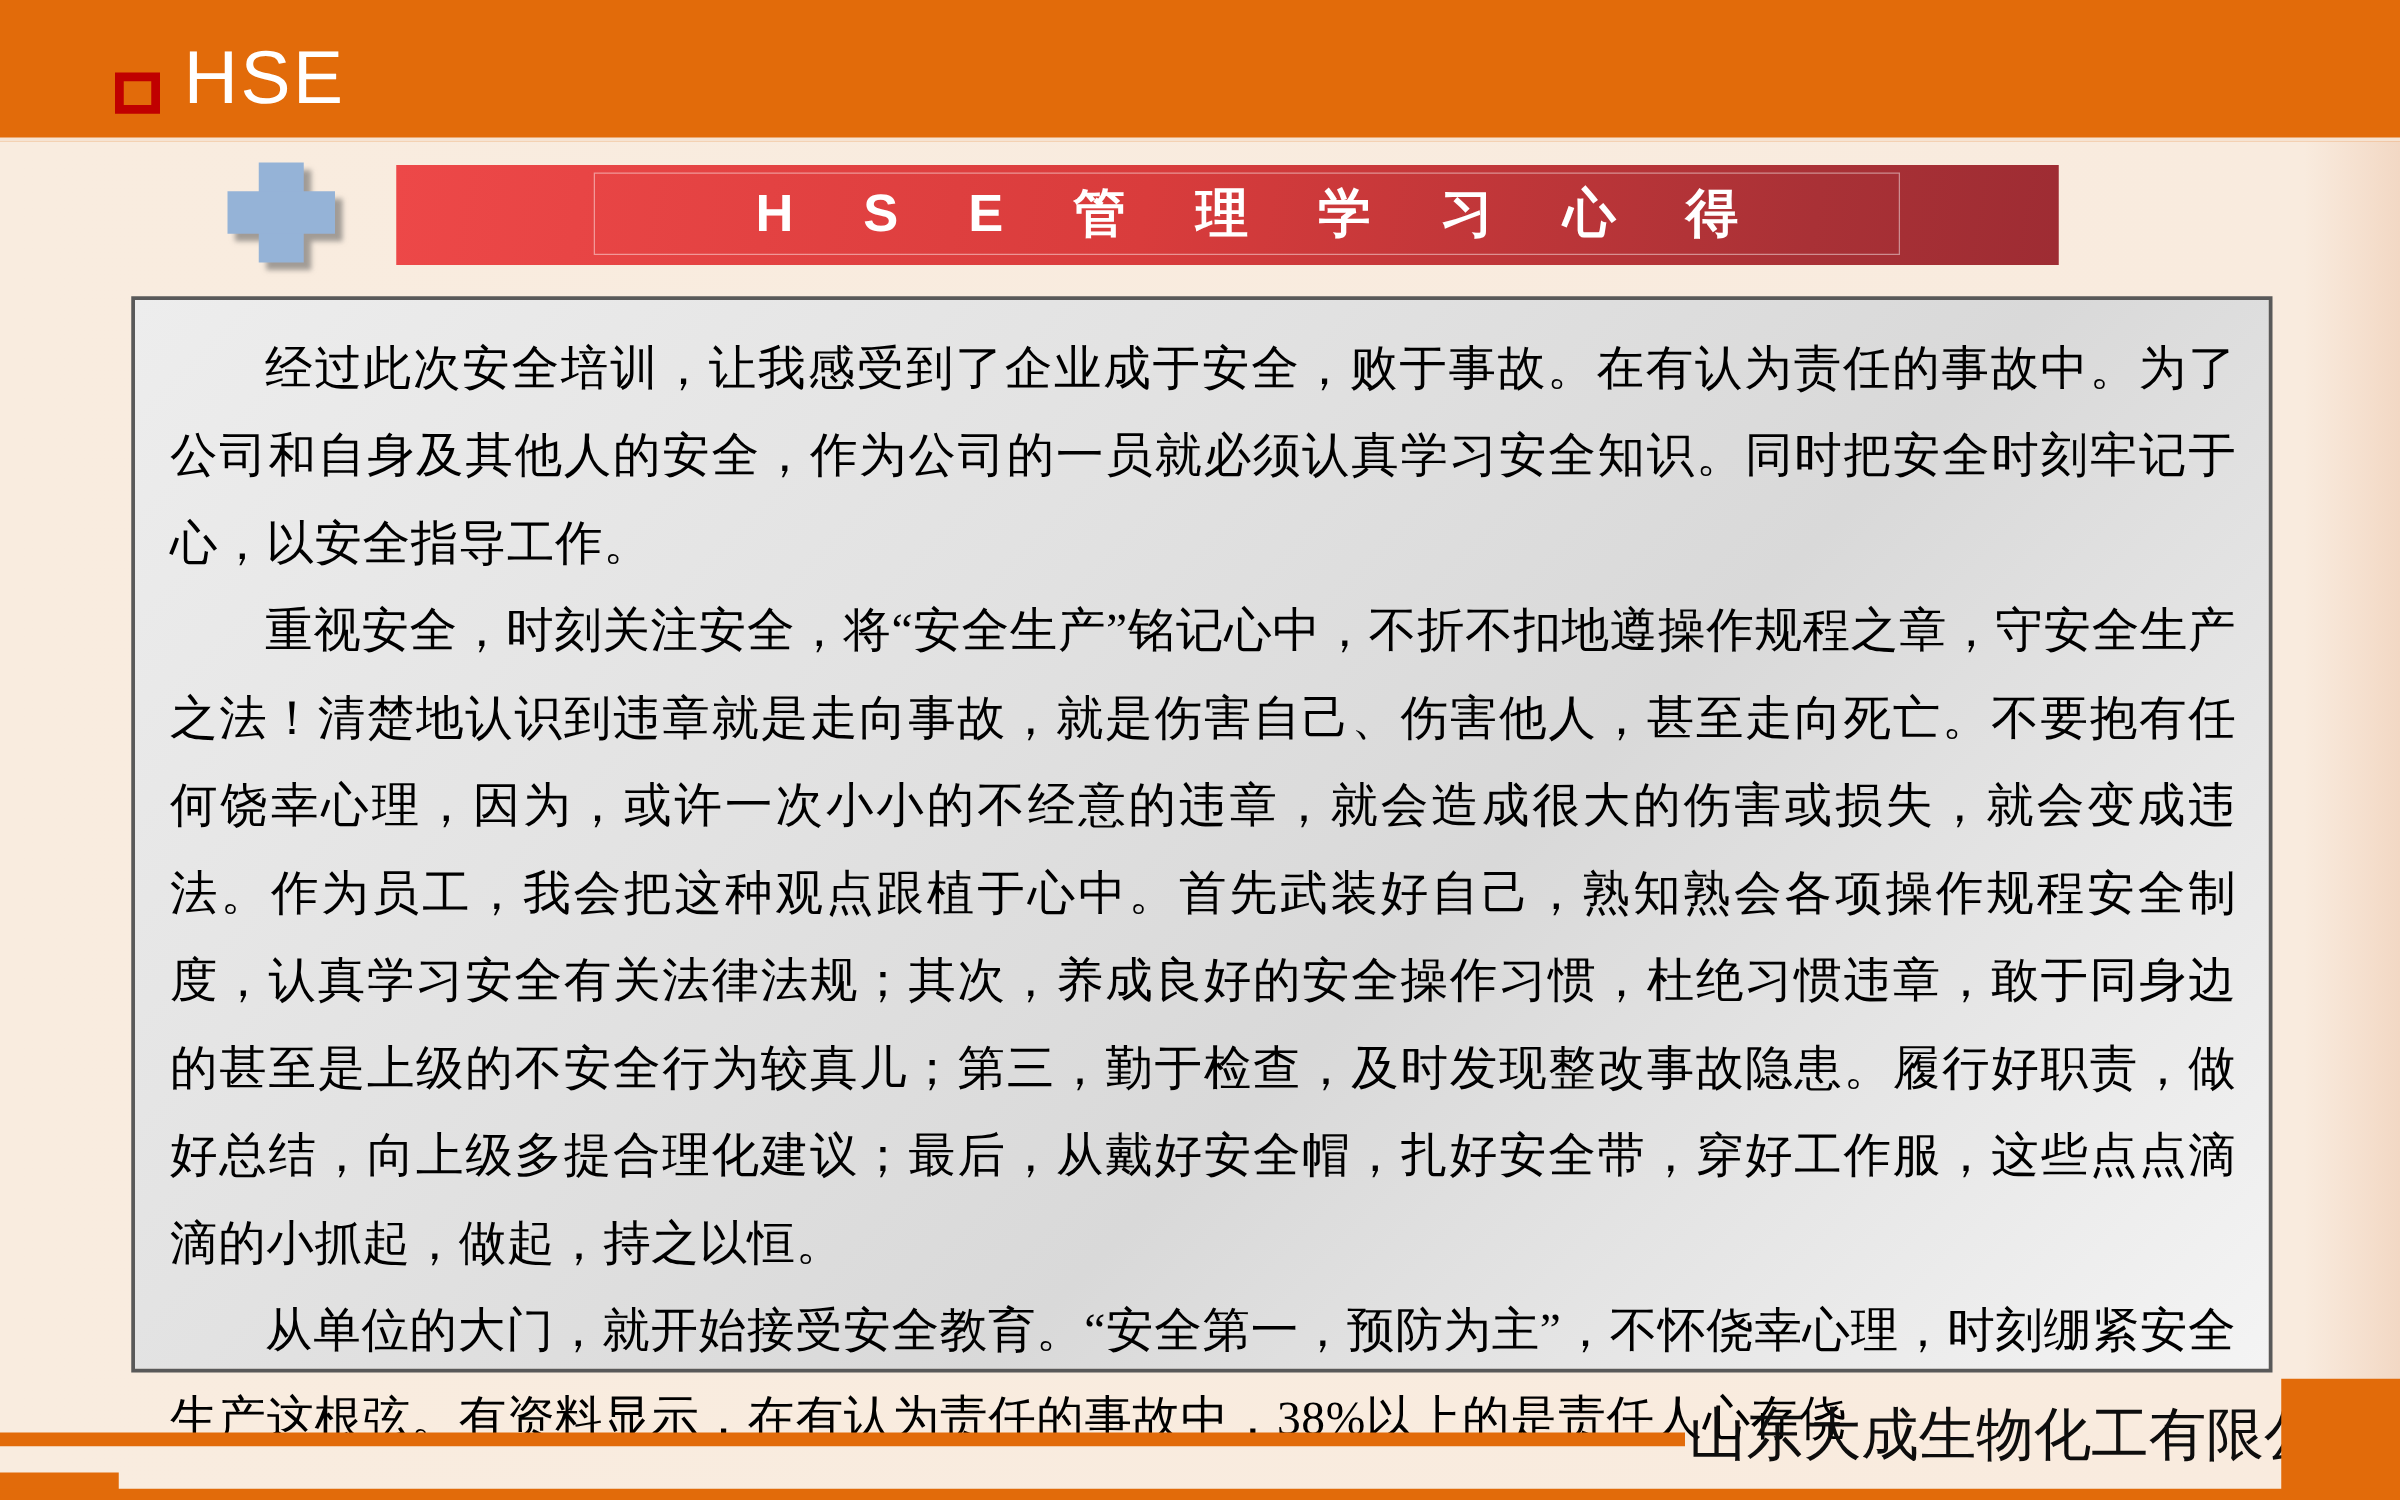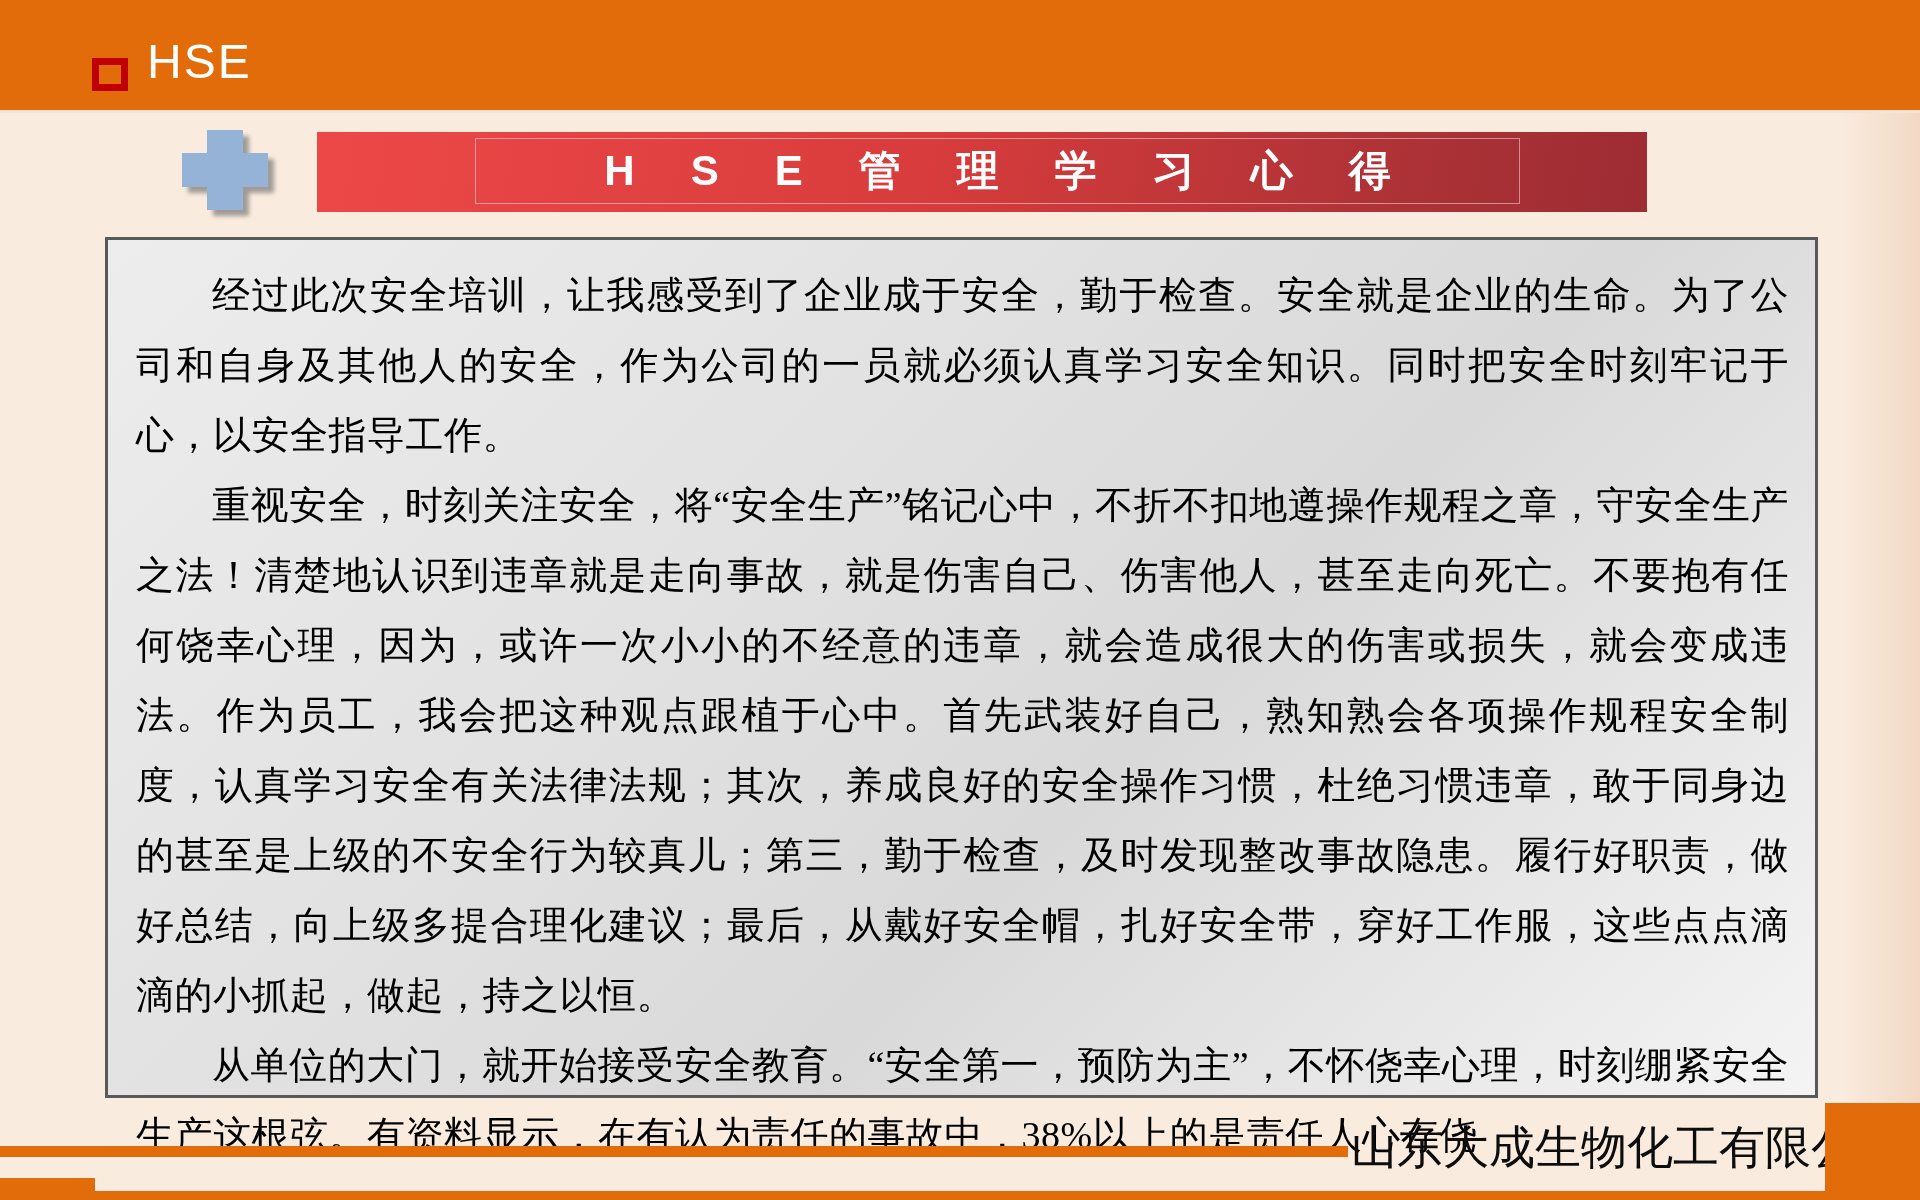--- a/index.html
+++ b/index.html
@@ -15,21 +15,21 @@
     position:absolute;left:0;top:0;width:1920px;height:110px;
     background:#E26B0A;
     border-bottom:3px solid #F6E3D2;
   }
   .logo-square{
     position:absolute;left:92px;top:58px;width:22px;height:19px;
     border:7px solid #C00000;background:transparent;
   }
   .logo-text{
     position:absolute;left:147px;top:36px;
-    color:#FFFFFF;font-size:48px;font-weight:500;letter-spacing:2px;
+    color:#FFFFFF;font-size:60px;font-weight:500;letter-spacing:2px;
     line-height:52px;
   }
   
   .cross{
     position:absolute;left:182px;top:130px;width:86px;height:80px;
     filter:drop-shadow(6px 6px 2px rgba(90,90,90,0.55));
   }
   .cross .v{position:absolute;left:25px;top:0;width:36px;height:80px;background:#95B3D7;}
   .cross .h{position:absolute;left:0;top:23px;width:86px;height:34px;background:#95B3D7;}
   
@@ -99,21 +99,21 @@
     <div class="h"></div>
   </div>
 
   <div class="banner">
     <div class="banner-outline">
       <div class="banner-title">HSE管理学习心得</div>
     </div>
   </div>
 
   <div class="content-box">
-    <p>经过此次安全培训，让我感受到了企业成于安全，勤于检查。安全就是企业的生命。为了公司和自身及其他人的安全，作为公司的一员就必须认真学习安全知识。同时把安全时刻牢记于心，以安全指导工作。</p>
+    <p>经过此次安全培训，让我感受到了企业成于安全，败于事故。在有认为责任的事故中。为了公司和自身及其他人的安全，作为公司的一员就必须认真学习安全知识。同时把安全时刻牢记于心，以安全指导工作。</p>
     <p>重视安全，时刻关注安全，将“安全生产”铭记心中，不折不扣地遵操作规程之章，守安全生产之法！清楚地认识到违章就是走向事故，就是伤害自己、伤害他人，甚至走向死亡。不要抱有任何饶幸心理，因为，或许一次小小的不经意的违章，就会造成很大的伤害或损失，就会变成违法。作为员工，我会把这种观点跟植于心中。首先武装好自己，熟知熟会各项操作规程安全制度，认真学习安全有关法律法规；其次，养成良好的安全操作习惯，杜绝习惯违章，敢于同身边的甚至是上级的不安全行为较真儿；第三，勤于检查，及时发现整改事故隐患。履行好职责，做好总结，向上级多提合理化建议；最后，从戴好安全帽，扎好安全带，穿好工作服，这些点点滴滴的小抓起，做起，持之以恒。</p>
     <p>从单位的大门，就开始接受安全教育。“安全第一，预防为主”，不怀侥幸心理，时刻绷紧安全生产这根弦。有资料显示，在有认为责任的事故中，38%以上的是责任人心存侥</p>
   </div>
 
   <div class="footer-divider"></div>
   <div class="company-name">山东大成生物化工有限公司</div>
   <div class="footer-orange-block"></div>
   <div class="footer-corner-block"></div>
   <div class="footer-bottom-strip"></div>
 

